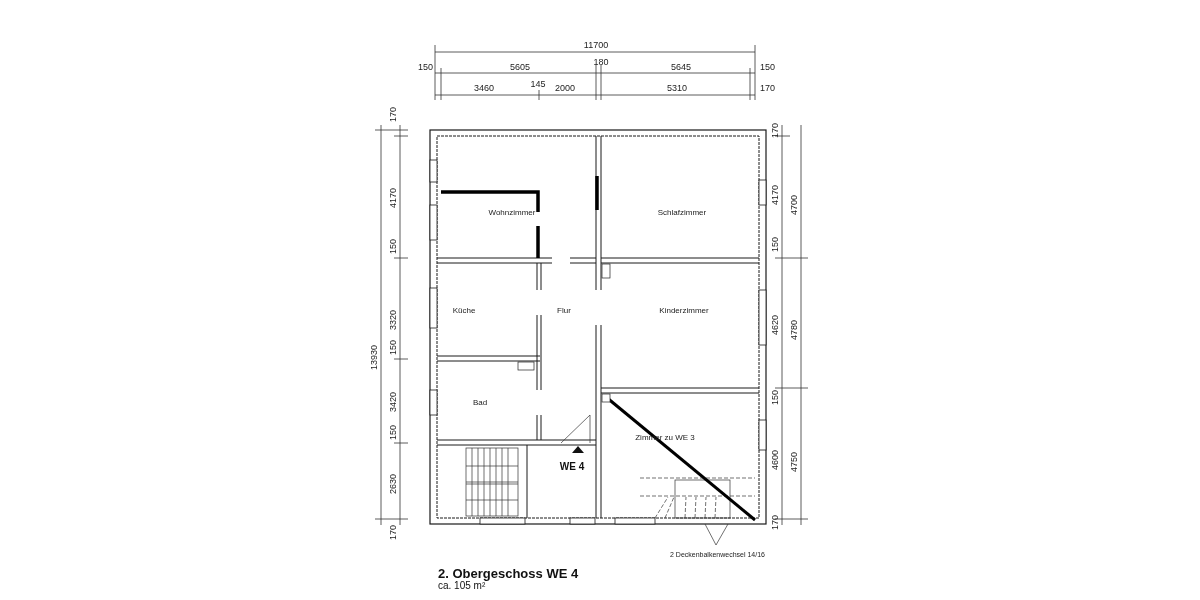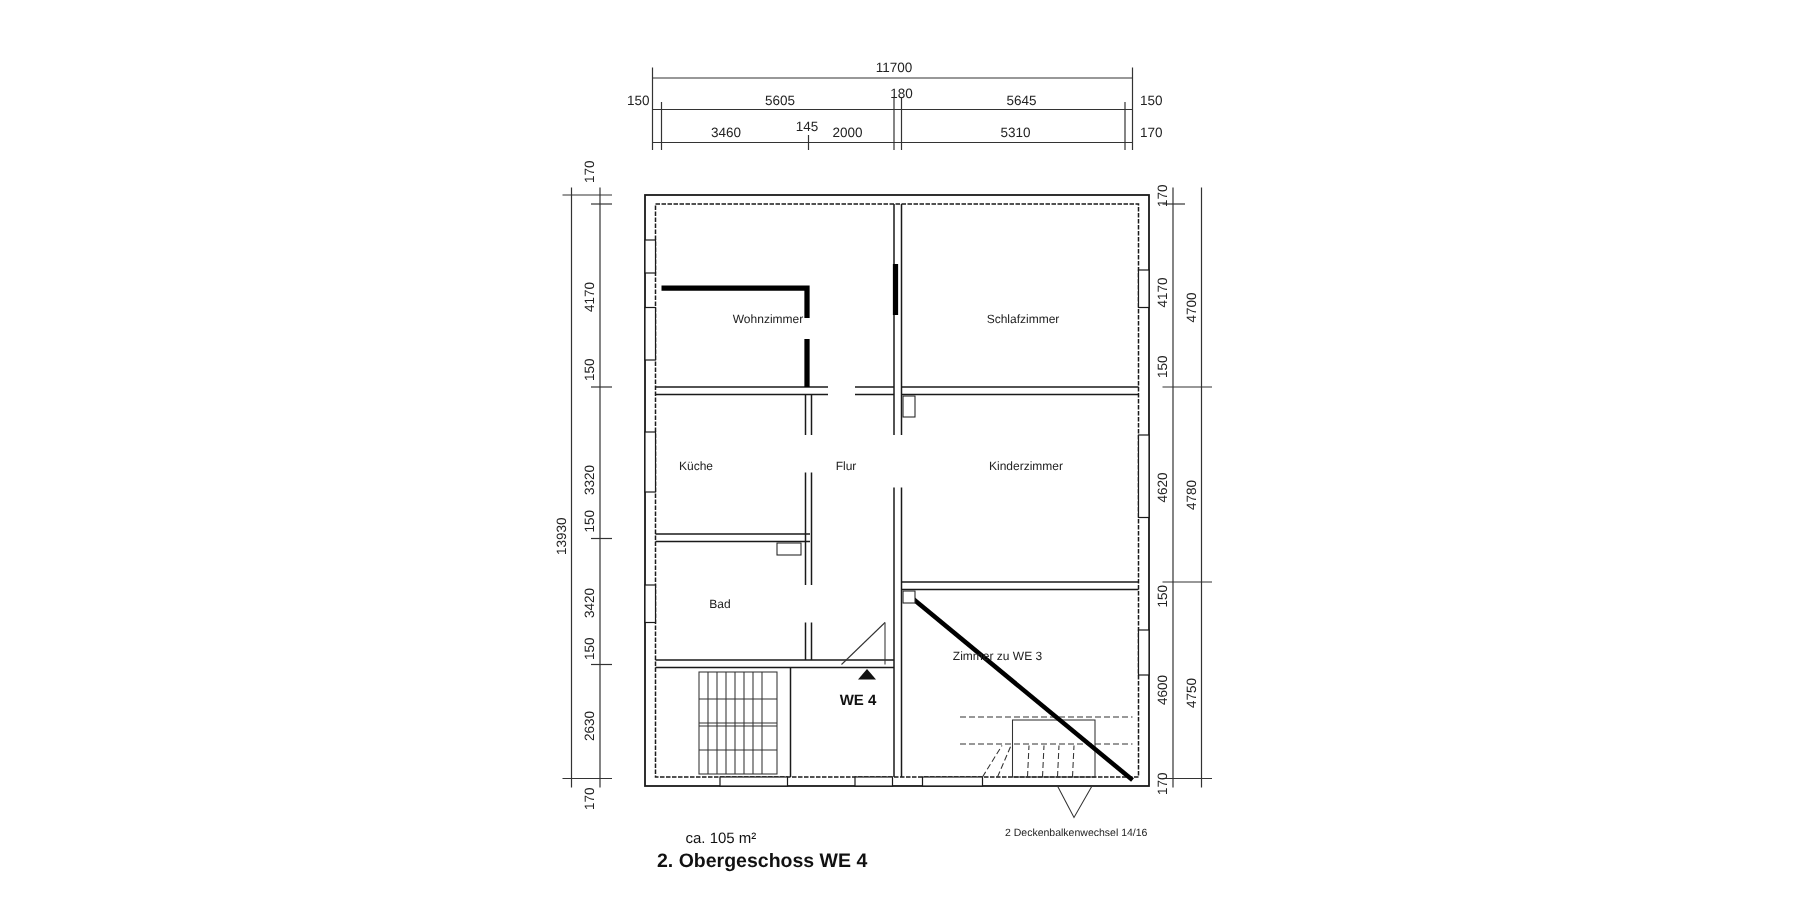--- a/index.html
+++ b/index.html
@@ -1,21 +1,21 @@
 <!DOCTYPE html>
 <html><head>
 <meta charset="utf-8">
 <style>
   html,body{margin:0;padding:0;background:#fff;}
   body{width:1200px;height:600px;position:relative;overflow:hidden;font-family:"Liberation Sans",sans-serif;color:#111;}
   #plan{position:absolute;left:0;top:0;width:1200px;height:600px;}
   .dim{font-family:"Liberation Sans",sans-serif;font-size:9px;fill:#222;}
   .room{font-family:"Liberation Sans",sans-serif;font-size:8px;fill:#222;}
   .caption-title{position:absolute;left:438px;top:566px;font-size:13px;font-weight:bold;color:#111;}
-  .caption-area{position:absolute;left:438px;top:554px;font-size:10px;color:#111;margin-left:19px;}
+  .caption-area{position:absolute;left:438px;top:580px;font-size:10px;color:#111;}
   .note{font-family:"Liberation Sans",sans-serif;font-size:7px;fill:#222;}
 </style>
 </head>
 <body>
 
 <svg id="plan" viewBox="0 0 1200 600" xmlns="http://www.w3.org/2000/svg">
 
   <g stroke="#333" stroke-width="0.8" fill="none">
     <line x1="435" y1="52" x2="755" y2="52"></line>
     <line x1="435" y1="73" x2="755" y2="73"></line>

